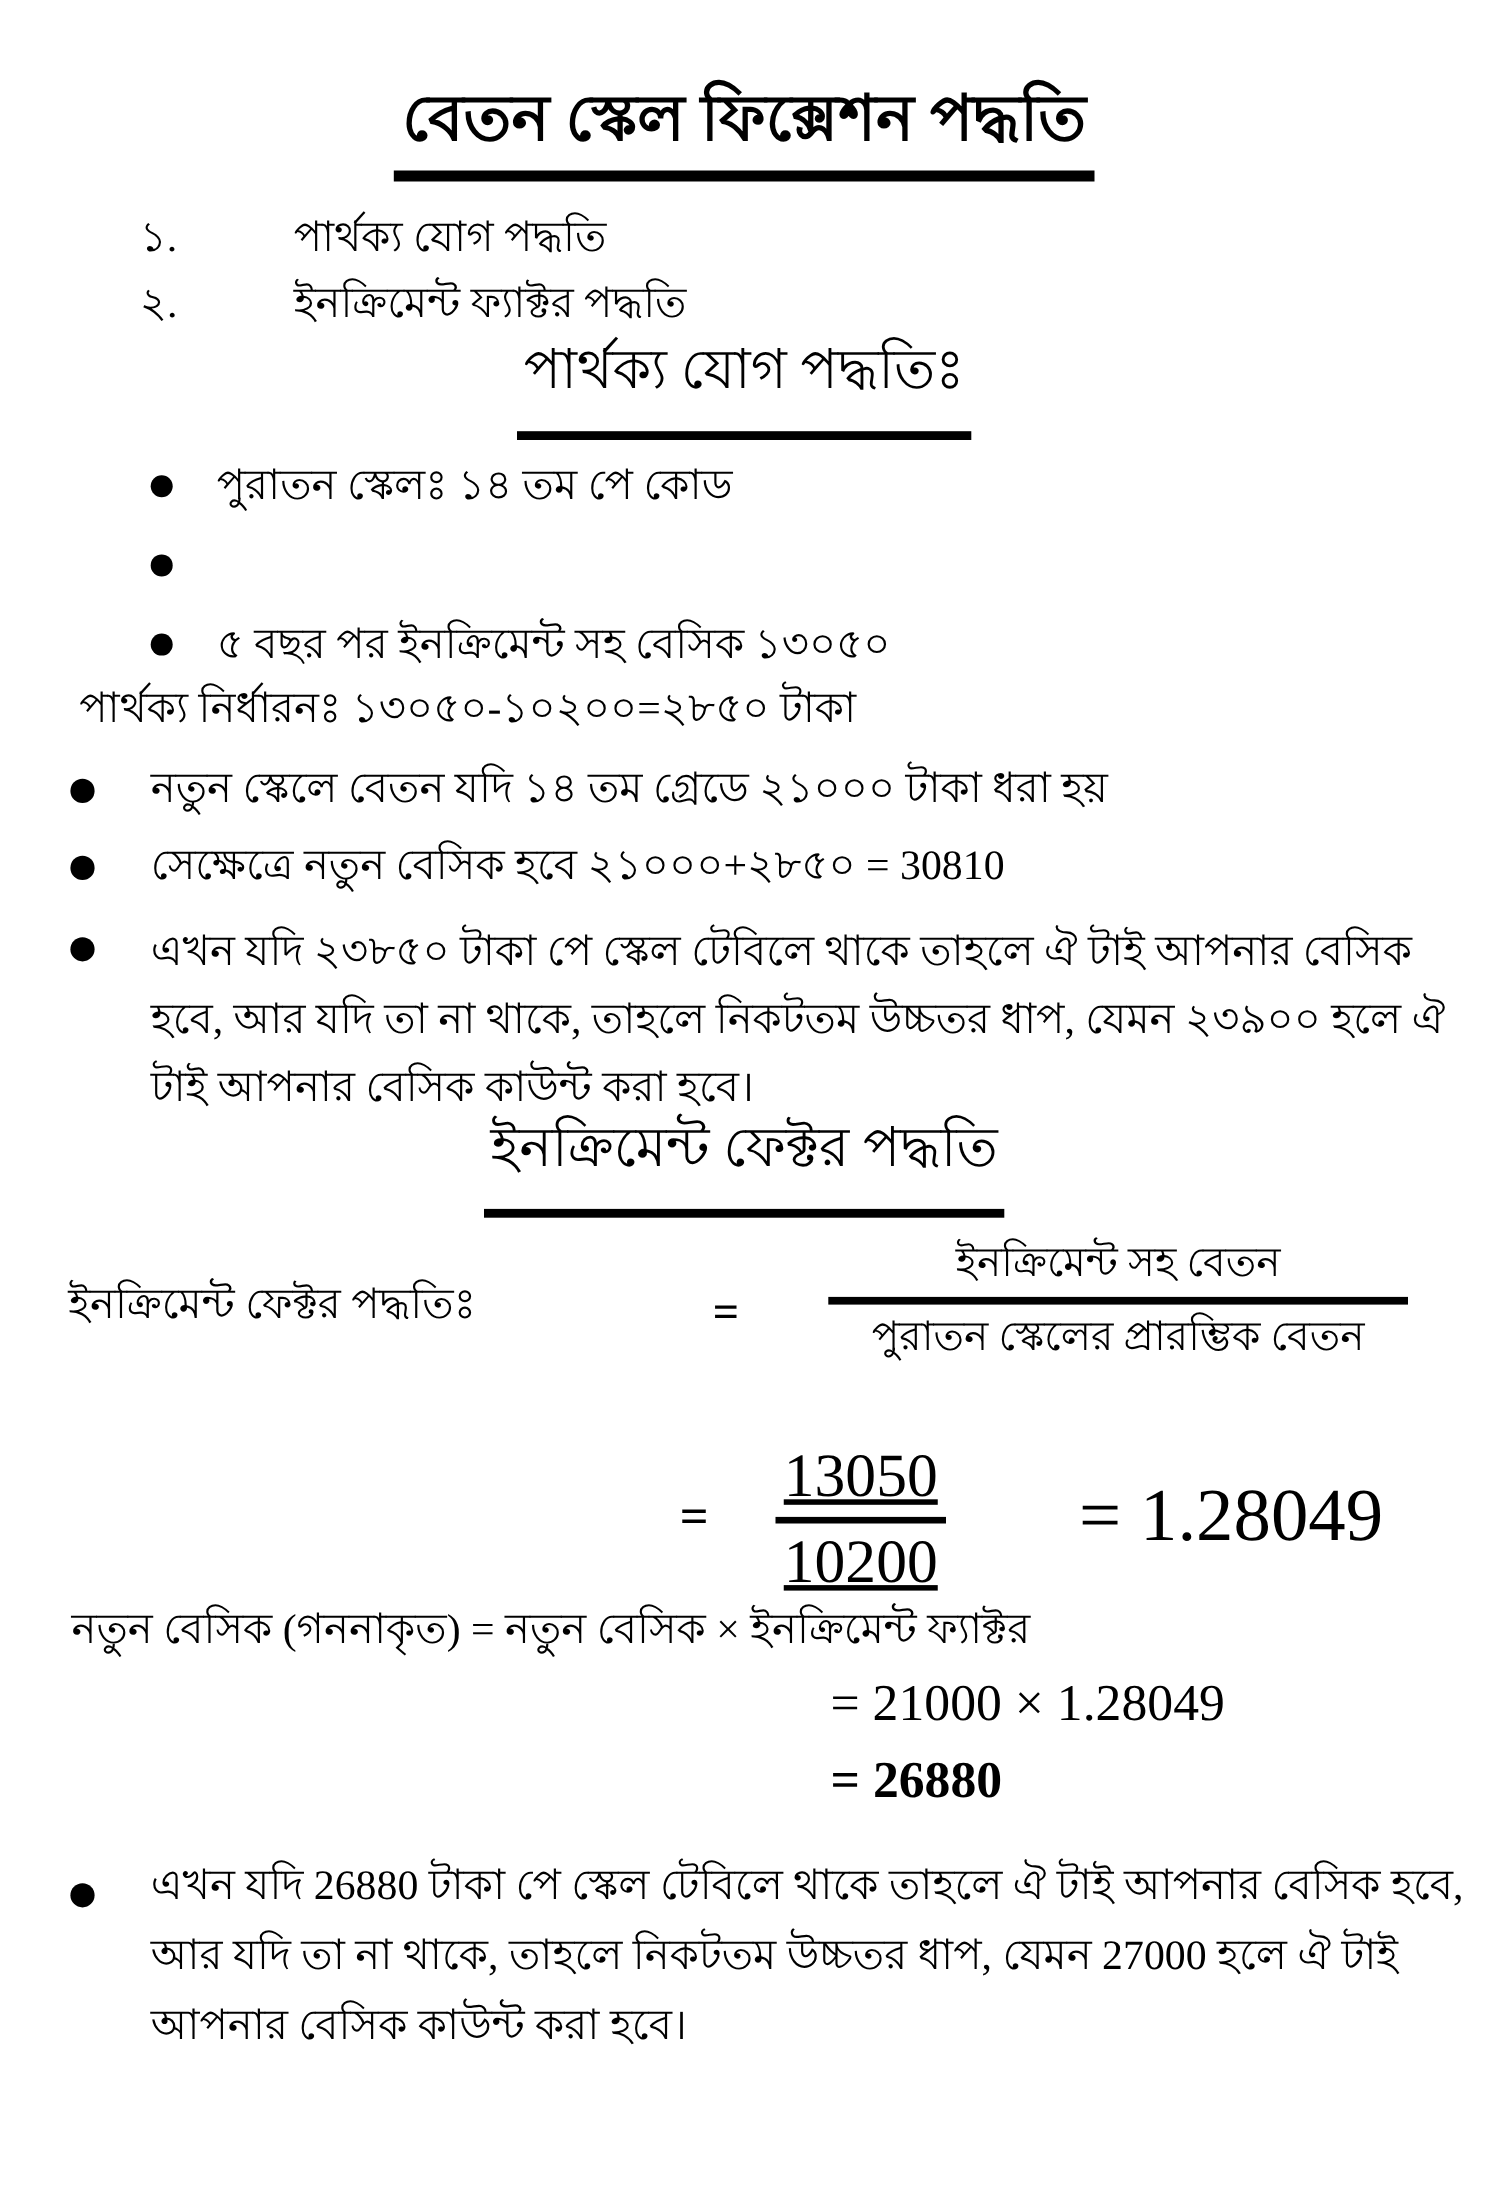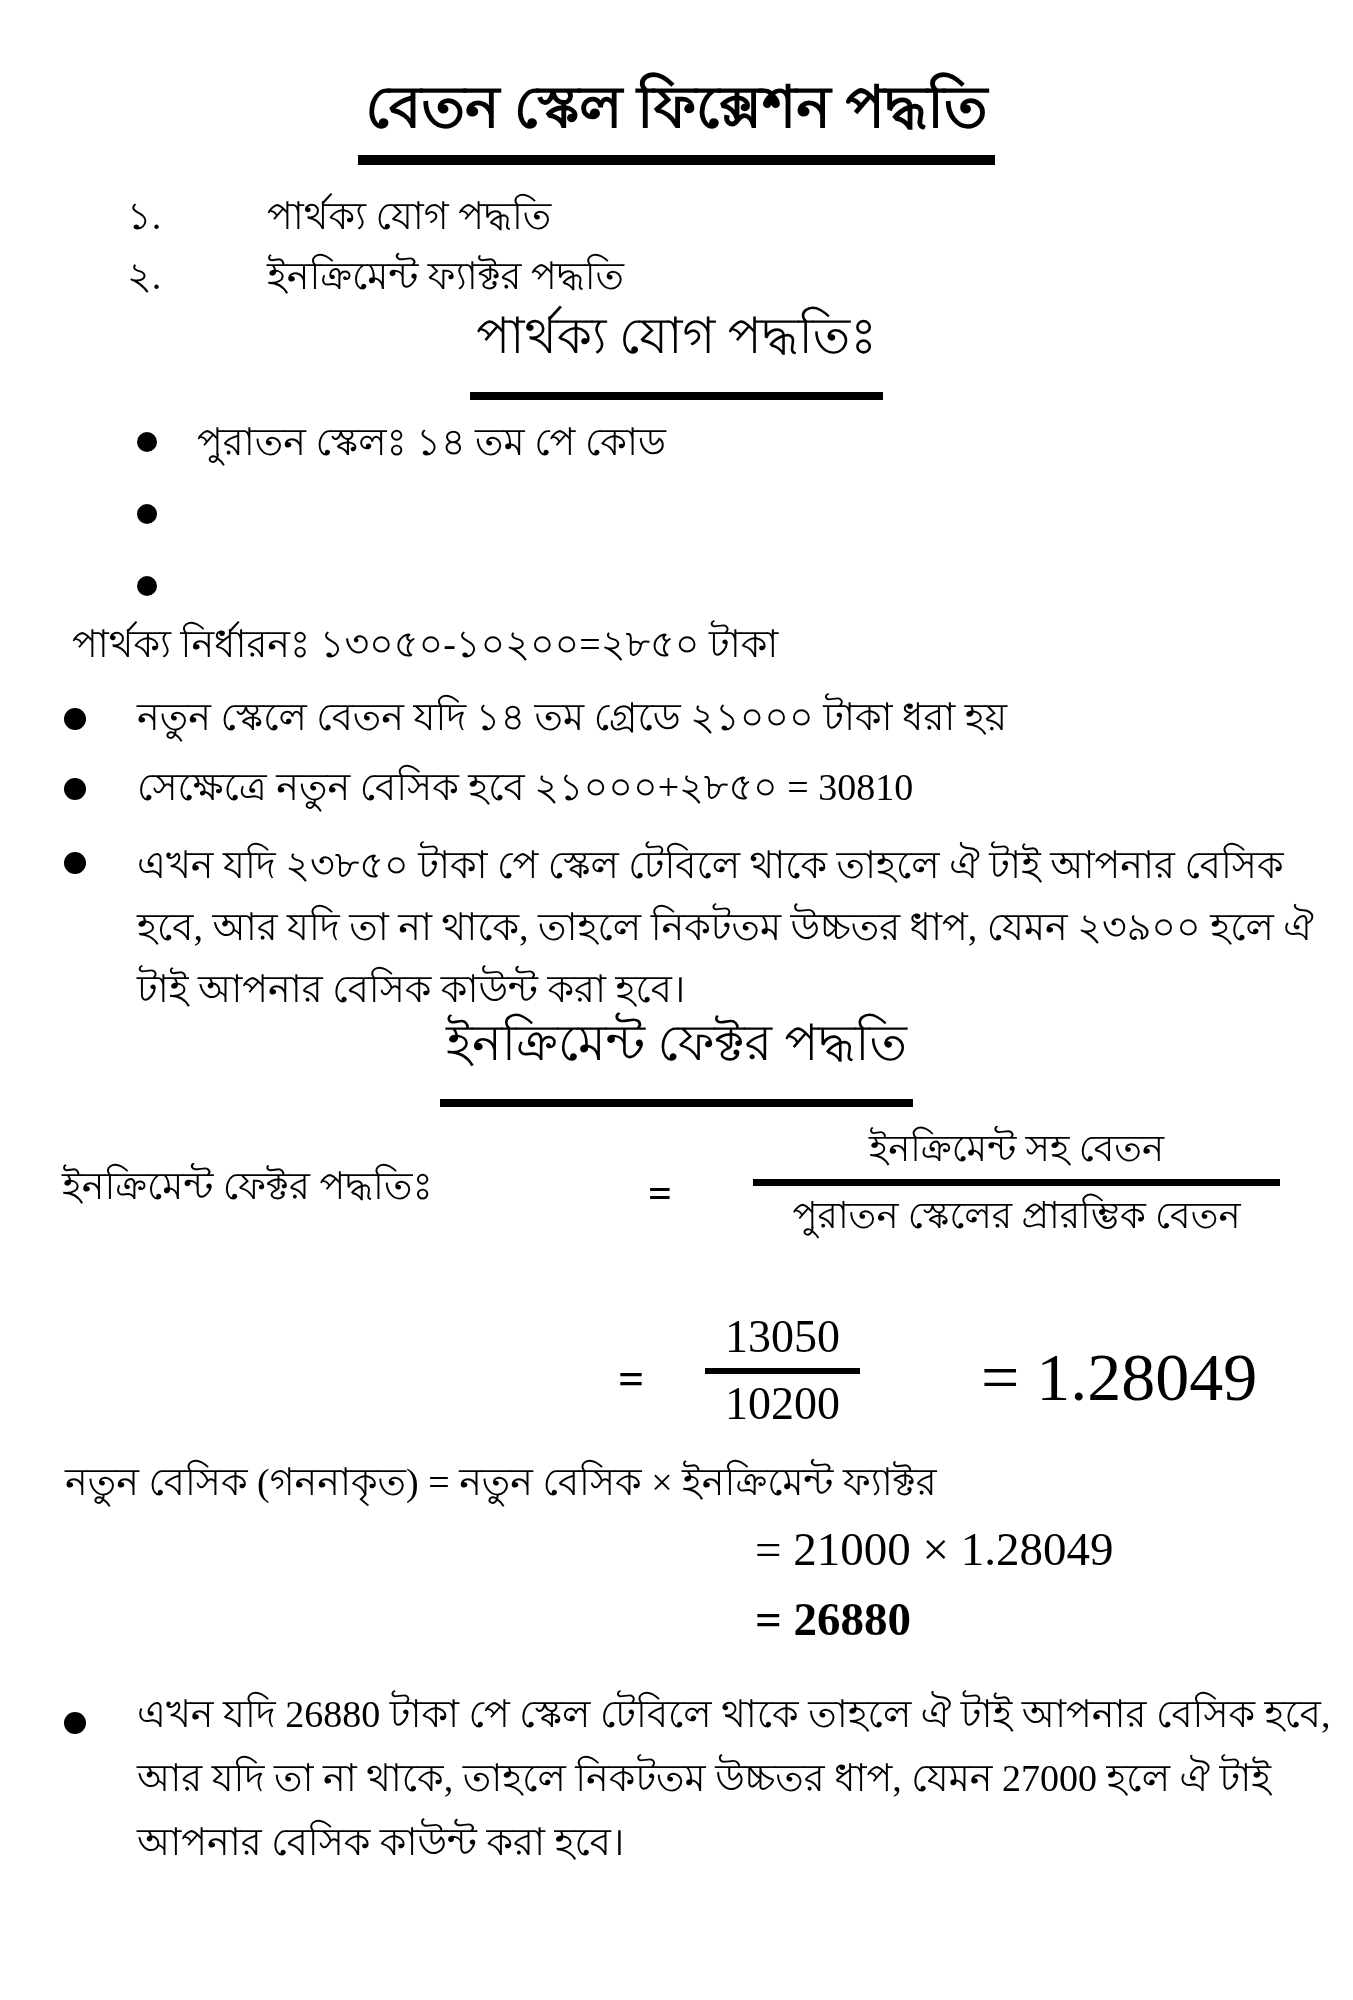--- a/index.html
+++ b/index.html
@@ -22,21 +22,21 @@
     font-size:50px;font-weight:400;line-height:1.25;
     border-bottom:8px solid #000;padding:0 6px 24px 6px;
   }
   .bn{font-size:38px;line-height:1.3;white-space:nowrap;}
   .bn-wrap{font-size:38px;line-height:62px;white-space:normal;}
   .dot{position:absolute;background:#000;border-radius:50%;}
   .frac{position:absolute;text-align:center;}
   .frac-num,.frac-den{display:block;}
   .frac-bar{display:block;height:7px;background:#000;margin:7px 0;}
   .bn-frac{font-size:37px;line-height:1.25;}
-  .serif-frac{font-size:46px;line-height:1.1;}
+  .serif-frac{font-size:56px;line-height:1.1;text-decoration:underline;}
   .eq-bold{font-weight:700;font-size:42px;line-height:1;}
   .serif-math{font-size:47px;line-height:1.1;white-space:nowrap;}
 </style>
 </head>
 <body>
 
 <div class="page">
 
   <div class="centerband" style="top:72px;">
     <span class="doc-title">বেতন স্কেল ফিক্সেশন পদ্ধতি</span>
@@ -50,20 +50,21 @@
   <div class="centerband" style="top:305px;">
     <span class="sec-head">পার্থক্য যোগ পদ্ধতিঃ</span>
   </div>
 
   <span class="dot" style="left:137px;top:432px;width:20px;height:20px;"></span>
   <div class="abs bn" style="left:197px;top:418px;">পুরাতন স্কেলঃ ১৪ তম পে কোড</div>
 
   <span class="dot" style="left:137px;top:504px;width:20px;height:20px;"></span>
 
   <span class="dot" style="left:137px;top:576px;width:20px;height:20px;"></span>
+  <div class="abs bn" style="left:197px;top:562px;">৫ বছর পর ইনক্রিমেন্ট সহ বেসিক ১৩০৫০</div>
 
   <div class="abs bn" style="left:72px;top:620px;">পার্থক্য নির্ধারনঃ ১৩০৫০-১০২০০=২৮৫০ টাকা</div>
 
   <span class="dot" style="left:64px;top:708px;width:22px;height:22px;"></span>
   <div class="abs bn" style="left:137px;top:693px;">নতুন স্কেলে বেতন যদি ১৪ তম গ্রেডে ২১০০০ টাকা ধরা হয়</div>
 
   <span class="dot" style="left:64px;top:778px;width:22px;height:22px;"></span>
   <div class="abs bn" style="left:137px;top:763px;">সেক্ষেত্রে নতুন বেসিক হবে ২১০০০+২৮৫০ = 30810</div>
 
   <span class="dot" style="left:64px;top:852px;width:22px;height:22px;"></span>

